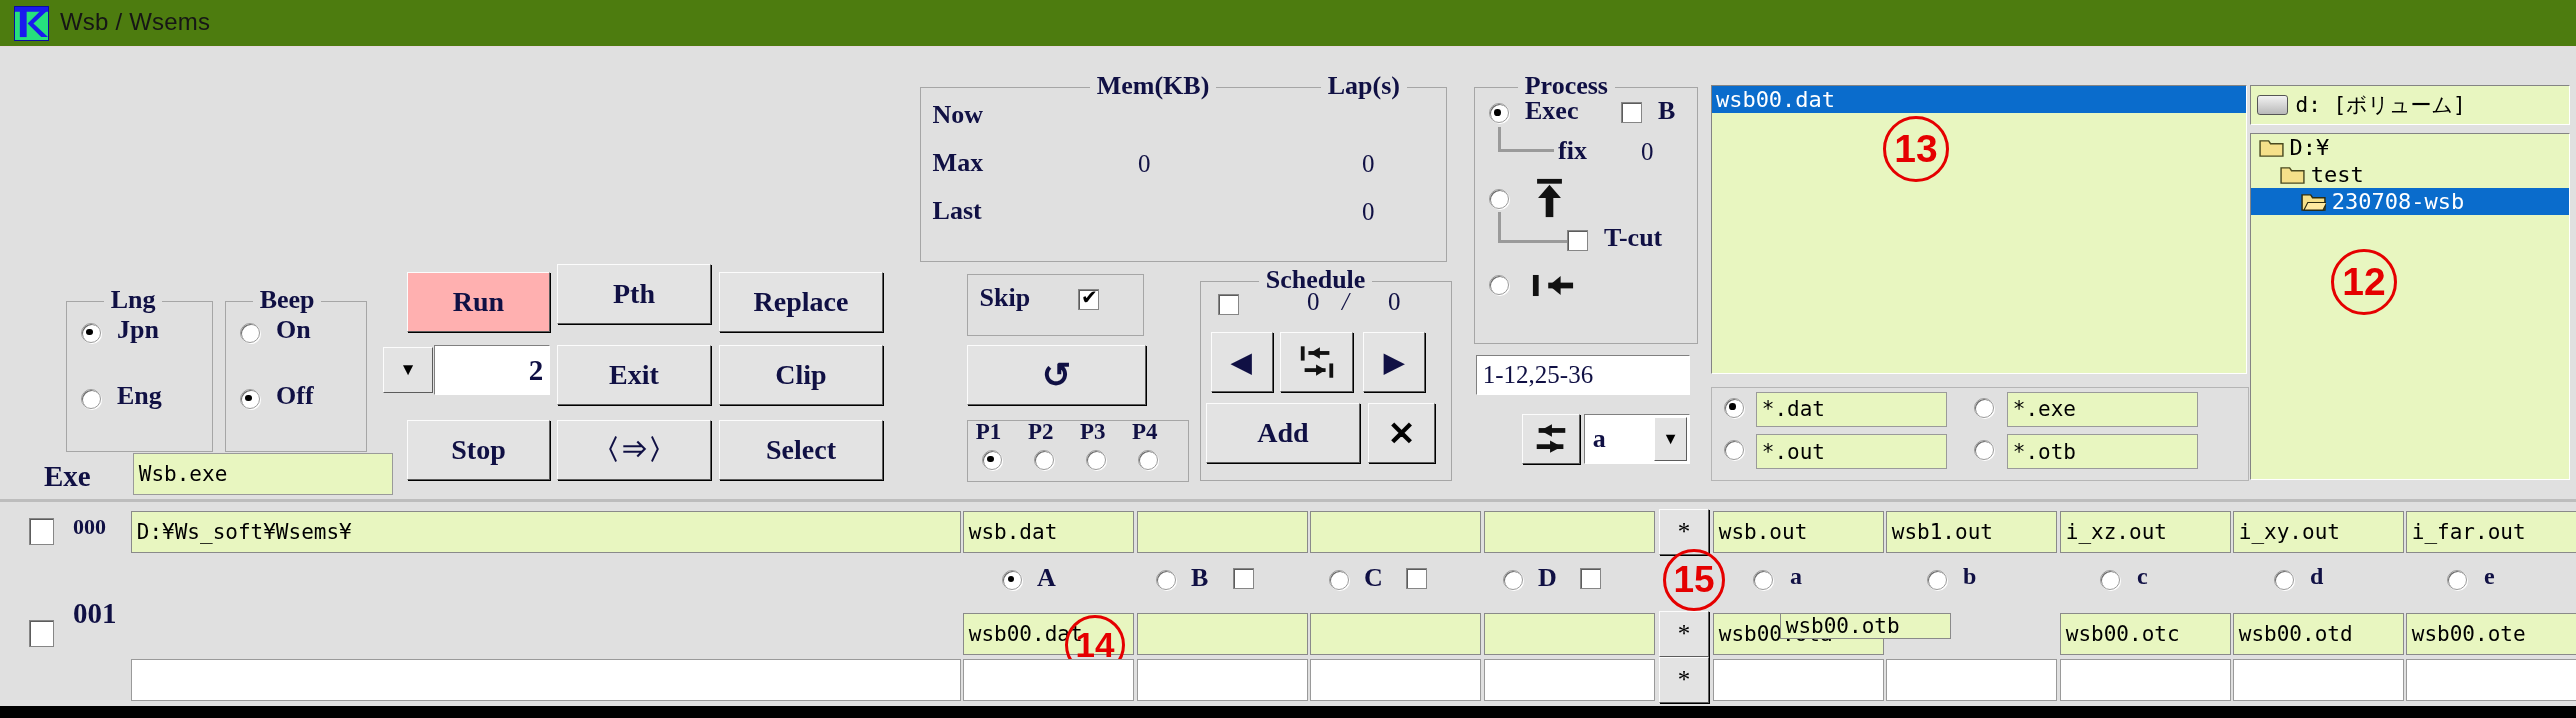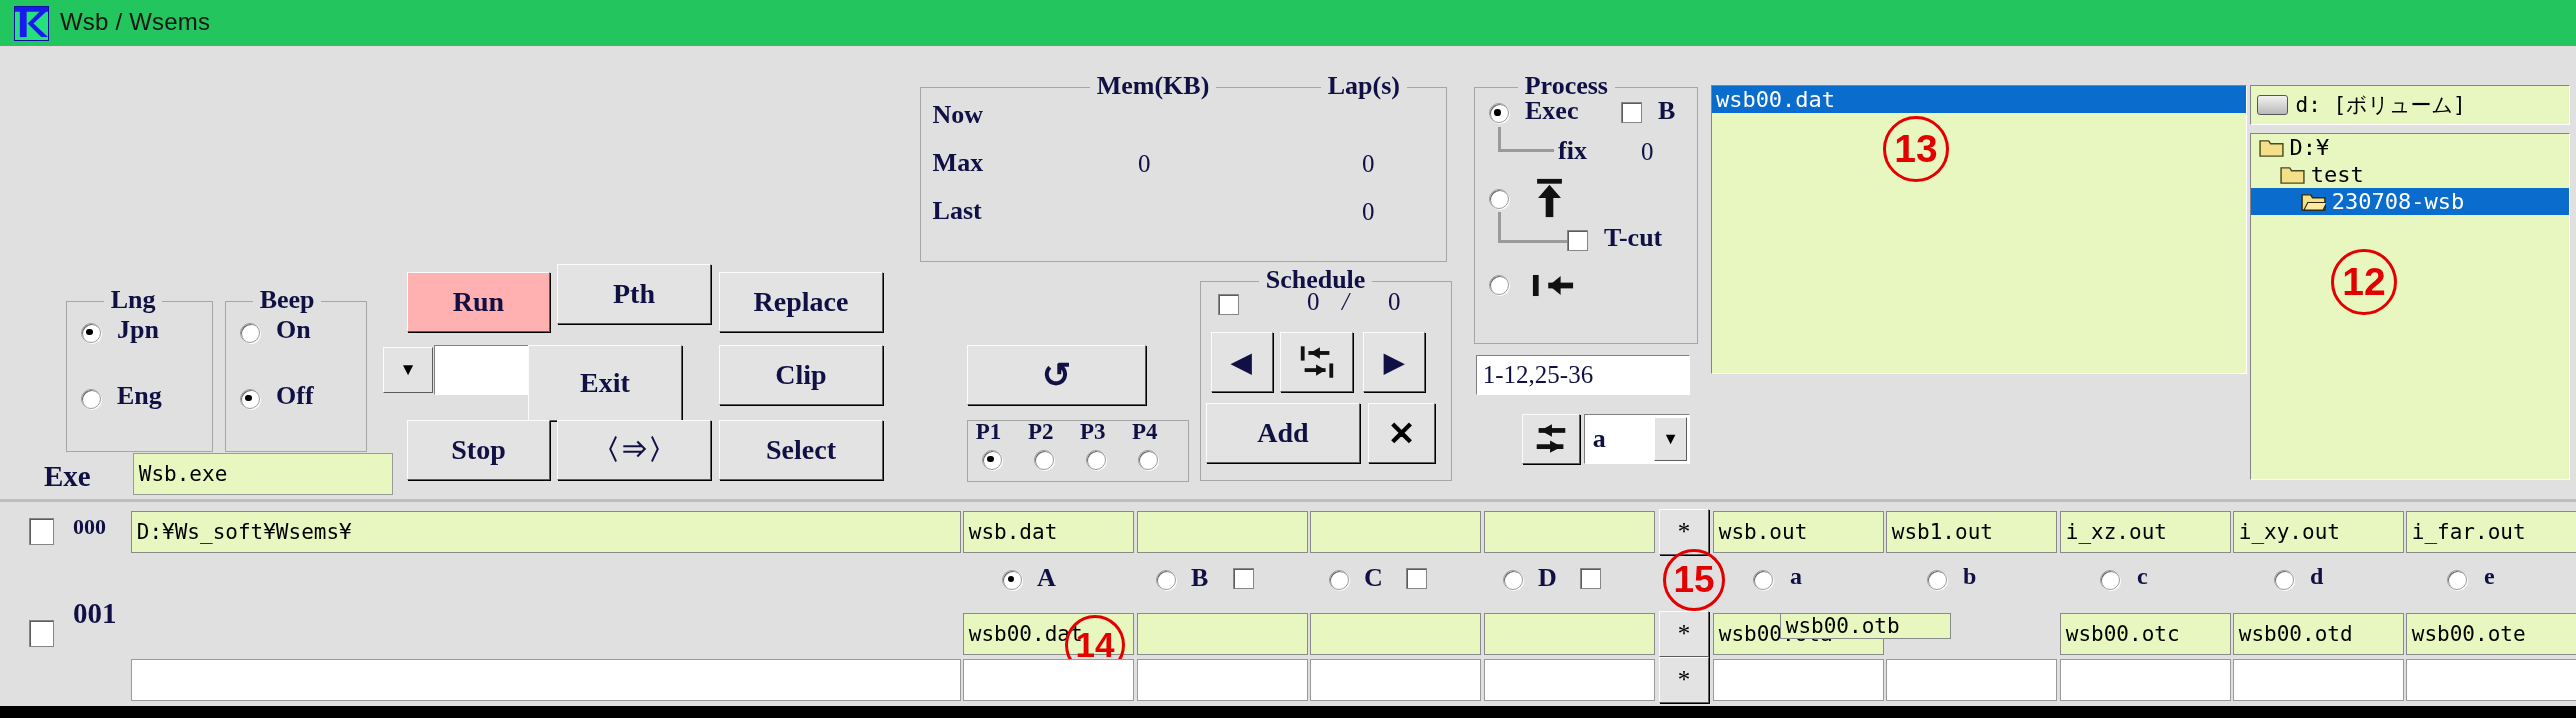--- a/index.html
+++ b/index.html
@@ -5,21 +5,21 @@
   html,body{margin:0;padding:0;}
   body{
     width:2576px;height:719px;overflow:hidden;
     background:#dfdfdf;
     font-family:"Liberation Serif",serif;
   }
   #app{position:relative;width:2576px;height:719px;background:#e0e0e0;}
 
   
   .titlebar{position:absolute;left:0;top:0;width:2576px;height:46px;
-    background:#22c55e;border-bottom:1px solid #e6d8dd;}
+    background:#4d7c0f;border-bottom:1px solid #e6d8dd;}
   .titlebar .ico{position:absolute;left:13.5px;top:5.8px;width:33px;height:33px;
     background:#1a1aee;border:1px solid #0c0ca0;}
   .titlebar .ico .k{position:absolute;left:0;top:0;width:33px;height:33px;}
   .titlebar .ttl{position:absolute;left:60px;top:7.7px;font-family:"Liberation Sans",sans-serif;
     font-size:24px;color:#161616;letter-spacing:0.2px;}
 
   
   .grp{position:absolute;border:1.9px groove #a6a6a6;}
   .grp > .cap{position:absolute;top:-16.4px;background:#e0e0e0;padding:0 6.7px;
     font-weight:bold;font-size:26px;color:#101044;white-space:nowrap;line-height:27px;}
@@ -198,37 +198,41 @@
   </div>
 
   <div class="btn" style="left:383px;top:347px;width:50px;height:46px;box-shadow:none;">
     <span style="font-size:17.3px;color:#000;">▼</span>
   </div>
   <div class="tfield" style="left:434px;top:345px;width:116px;height:50px;justify-content:flex-end;font-weight:bold;font-size:29px;">
     <span>2</span>
   </div>
   <div class="lblsm" style="left:561px;top:358px;">min</div>
 
-  <div class="btn" style="left:528px;top:345px;width:154px;height:76px;text-align:center;">
+  <div class="btn" style="left:557px;top:345px;width:154px;height:60px;text-align:center;">
     <span>Exit</span>
   </div>
   <div class="btn" style="left:719px;top:345px;width:164px;height:60px;">
     <span>Clip</span>
   </div>
 
   <div class="btn" style="left:407px;top:420px;width:143px;height:60px;">
     <span>Stop</span>
   </div>
   <div class="btn" style="left:557px;top:420px;width:154px;height:60px;">
     <span>〈⇒〉</span>
   </div>
   <div class="btn" style="left:719px;top:420px;width:164px;height:60px;">
     <span>Select</span>
   </div>
 
+  <div class="grp" style="left:967px;top:274px;width:175px;height:60px;border-style:solid;border-width:1.9px;border-color:#a6a6a6;">
+    <div class="lbl" style="left:11.6px;top:7.7px;">Skip</div>
+    <div class="chk on" style="left:110px;top:13.5px;"></div>
+  </div>
 
   <div class="btn" style="left:967px;top:345px;width:179px;height:60px;">
     <span style="font-size:35px;">↺</span>
   </div>
 
   <div class="grp" style="left:967px;top:420px;width:220px;height:60px;border-style:solid;border-width:1.9px;border-color:#a6a6a6;">
     <div class="lblsm" style="left:7.7px;top:-1.9px;">P1</div>
     <div class="lblsm" style="left:60px;top:-1.9px;">P2</div>
     <div class="lblsm" style="left:112px;top:-1.9px;">P3</div>
     <div class="lblsm" style="left:164px;top:-1.9px;">P4</div>
@@ -272,20 +276,38 @@
 
   <div class="sunken" style="left:1711px;top:85px;width:536px;height:289px;">
     <div class="listitem sel">
       <span>wsb00.dat</span>
     </div>
   </div>
   <div class="ann" style="left:1883px;top:116px;width:60px;height:60px;font-size:39px;">
     <span>13</span>
   </div>
 
+  <div class="grp" style="left:1711px;top:387px;width:536px;height:92px;border-style:solid;border-width:1.9px;border-color:#b5b5b5;">
+    <div class="radio on" style="left:11.6px;top:9.6px;"></div>
+    <div class="gfield" style="left:44px;top:3.9px;width:191px;height:35px;">
+      <span>*.dat</span>
+    </div>
+    <div class="radio" style="left:262px;top:9.6px;"></div>
+    <div class="gfield" style="left:295px;top:3.9px;width:191px;height:35px;">
+      <span>*.exe</span>
+    </div>
+    <div class="radio" style="left:11.6px;top:52px;"></div>
+    <div class="gfield" style="left:44px;top:46px;width:191px;height:35px;">
+      <span>*.out</span>
+    </div>
+    <div class="radio" style="left:262px;top:52px;"></div>
+    <div class="gfield" style="left:295px;top:46px;width:191px;height:35px;">
+      <span>*.otb</span>
+    </div>
+  </div>
 
   <div class="sunken" style="left:2250px;top:85px;width:320px;height:40px;display:flex;align-items:center;padding-left:5.8px;">
     <span style="display:inline-block;width:29px;height:17.3px;background:linear-gradient(#f2f2f2,#b9b9b9);border:1.9px solid #555;border-radius:2.9px;margin-right:7.7px;position:relative;"></span>
     <span style="font-family:'DejaVu Sans Mono',monospace;font-size:21px;color:#000;">d: [ボリューム]</span>
   </div>
 
   <div class="sunken" style="left:2250px;top:133px;width:320px;height:347px;">
     <div class="listitem" style="padding-left:7.7px;display:flex;align-items:center;">
       <svg width="25" height="20" viewBox="0 0 26 21" style="margin-right:5.8px;" xmlns="http://www.w3.org/2000/svg">
         <path d="M1 3 h9 l2 3 h13 v13 h-24 z" fill="#f5e08a" stroke="#4a4a20" stroke-width="1.5"></path>

